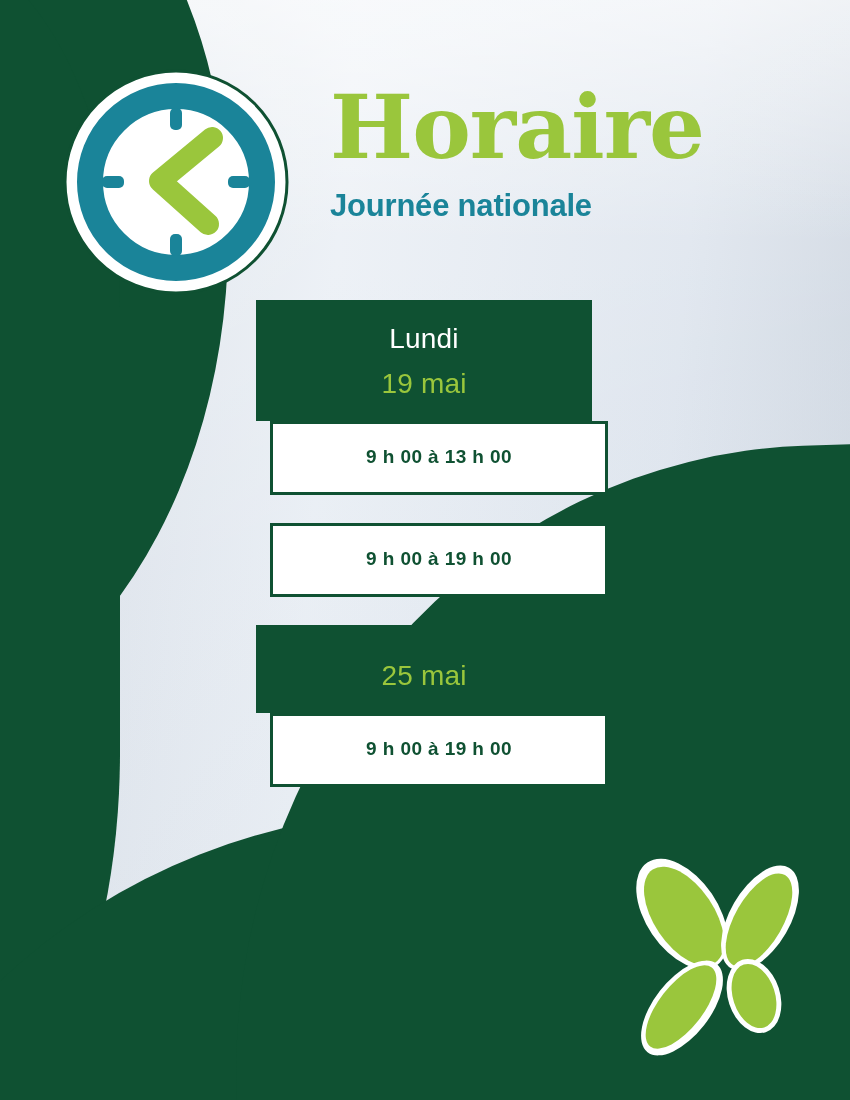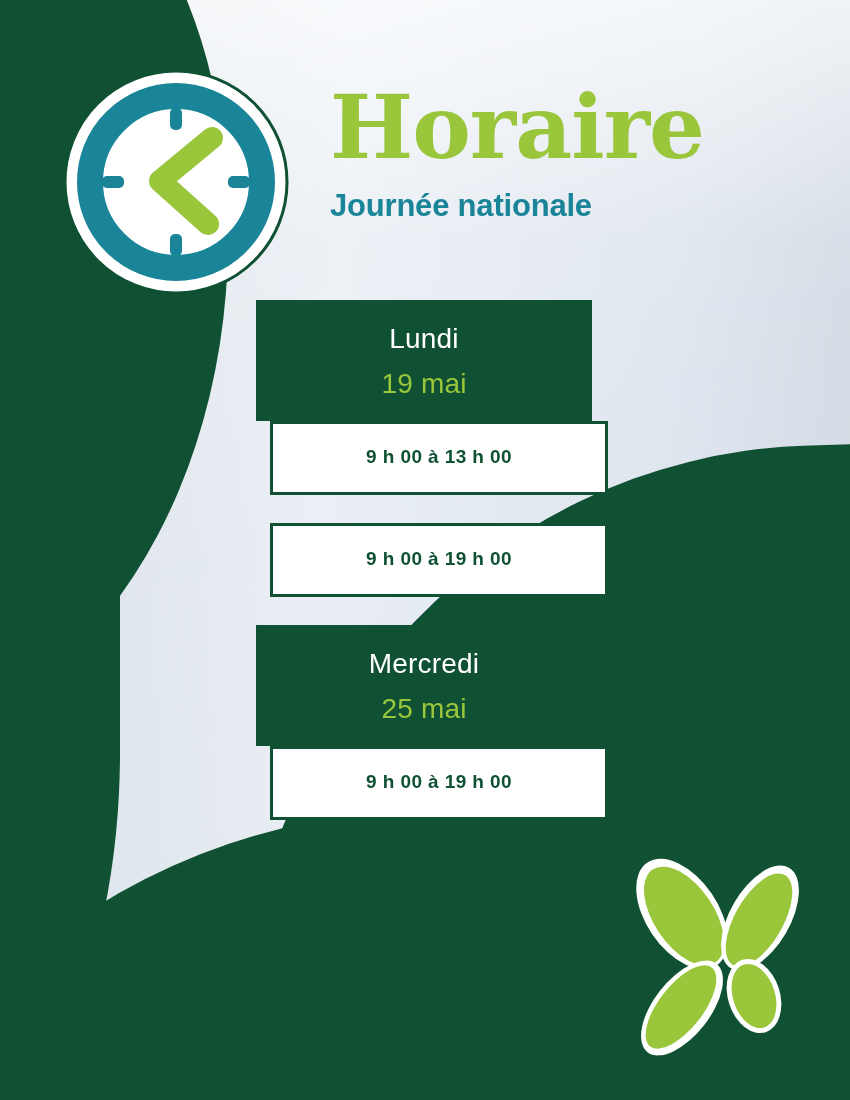--- a/index.html
+++ b/index.html
@@ -202,21 +202,20 @@
       </div>
       <div class="card-hours">9 h 00 à 13 h 00</div>
     </div>
 
     <div class="card">
       <div class="card-hours">9 h 00 à 19 h 00</div>
     </div>
 
     <div class="card">
       <div class="card-head">
-        <div class="card-day">Mercredi</div>
         <div class="card-date">25 mai</div>
       </div>
       <div class="card-hours">9 h 00 à 19 h 00</div>
     </div>
 
   </div>
 
   <div class="butterfly">
     <svg viewBox="0 0 198 210" width="198" height="210" aria-hidden="true">
       <g>

